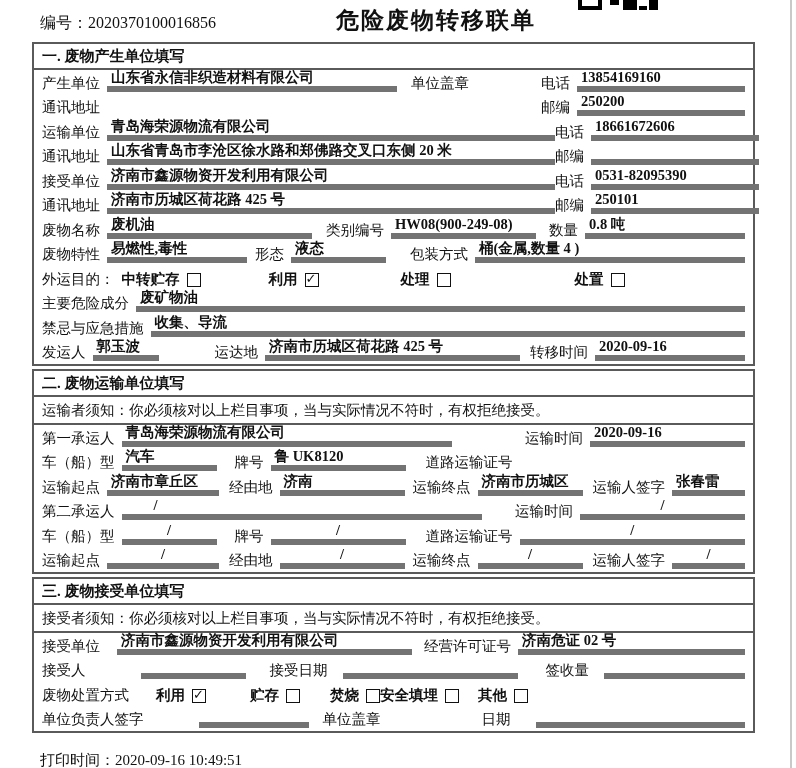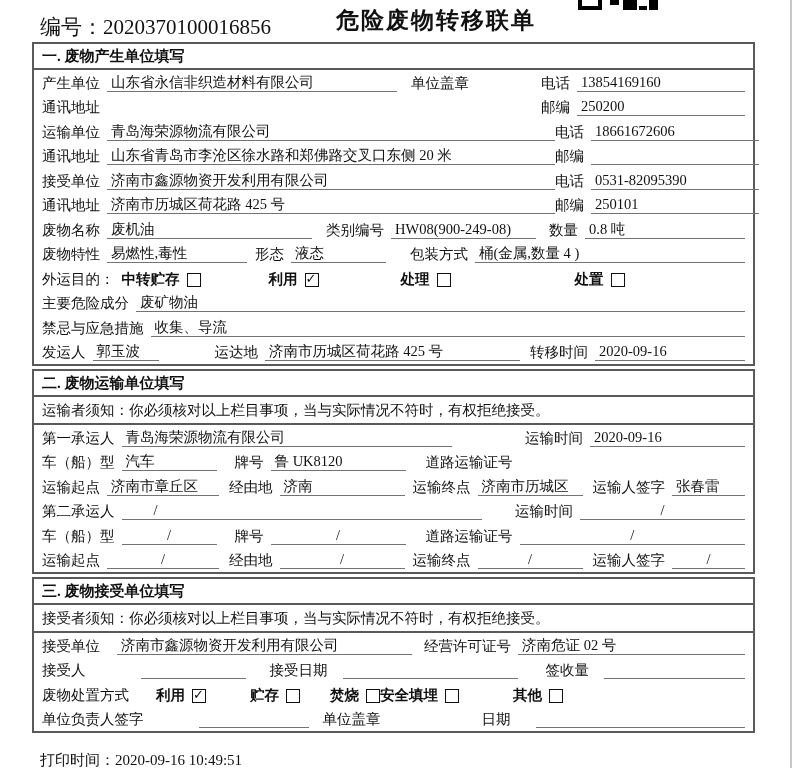--- a/index.html
+++ b/index.html
@@ -2,43 +2,43 @@
 <html><head>
 <meta charset="utf-8">
 <style>
   html,body{margin:0;padding:0;}
   body{
     width:796px;height:768px;position:relative;background:#ffffff;
     font-family:"Liberation Serif","DejaVu Serif",serif;color:#111;
     overflow:hidden;
   }
   .scan-edge{position:absolute;top:0;left:790px;width:2px;height:768px;background:#c9c9c9;}
-  .serial{position:absolute;left:40px;top:13px;font-size:21px;white-space:nowrap;}
+  .serial{position:absolute;left:40px;top:13px;font-size:16px;white-space:nowrap;}
   .doc-title{position:absolute;left:76px;right:0;top:5px;text-align:center;
     font-size:23px;font-weight:bold;letter-spacing:2px;white-space:nowrap;}
   .qr{position:absolute;left:576px;top:0;width:90px;height:11px;}
   .qr .u{position:absolute;left:2px;top:0;width:24px;height:10px;box-sizing:border-box;
     border:4px solid #000;border-top:none;}
   .qr .b{position:absolute;background:#000;}
   .qr .b1{left:34px;top:0;width:9px;height:5px;}
   .qr .b2{left:47px;top:0;width:14px;height:10px;}
   .qr .b3{left:63px;top:6px;width:8px;height:4px;}
   .qr .b4{left:73px;top:0;width:9px;height:10px;}
 
   .form{position:absolute;left:32px;top:42px;width:723px;}
   .box{border:2px solid #5a5a5a;background:#fff;margin-bottom:3px;box-sizing:border-box;}
   .box-header{font-weight:bold;font-size:15px;line-height:19px;padding:3px 8px 2px 8px;
     border-bottom:2px solid #5a5a5a;white-space:nowrap;}
   .notice{font-size:14.5px;line-height:19px;padding:4px 8px 3px 8px;
     border-bottom:2px solid #5a5a5a;white-space:nowrap;}
   .row{display:flex;align-items:flex-end;height:24.5px;box-sizing:border-box;
     padding:0 8px 3px 8px;font-size:14.5px;white-space:nowrap;}
   .lbl{line-height:18px;margin-right:7px;flex:none;}
-  .val{line-height:18px;border-bottom:1px solid #737373;padding:0 4px;
-    box-sizing:border-box;flex:none;min-height:19px;}
+  .val{line-height:18px;border-bottom:6px solid #737373;padding:0 4px;
+    box-sizing:border-box;flex:none;min-height:19px;font-weight:bold;}
   .grow{flex:1 1 auto;}
   .mla{margin-left:auto;}
   .c{text-align:center;}
   .opt{display:inline-flex;align-items:center;line-height:18px;flex:none;}
   .opt .opt-label{margin-right:7px;font-weight:bold;}
   .cb{display:inline-block;width:12px;height:12px;border:1.5px solid #111;
     box-sizing:content-box;position:relative;top:1px;}
   .cb[data-checked="true"]::before{content:"\2713";position:absolute;left:0px;top:-4px;
     font-size:13px;font-weight:bold;font-family:"DejaVu Sans",sans-serif;}
   .print-time{position:absolute;left:40px;top:751px;font-size:15px;white-space:nowrap;}
@@ -255,21 +255,21 @@
         <span class="cb" data-checked="false"></span>
       </span>
       <span class="opt" style="margin-left:30px">
         <span class="opt-label">焚烧</span>
         <span class="cb" data-checked="false"></span>
       </span>
       <span class="opt" style="">
         <span class="opt-label">安全填埋</span>
         <span class="cb" data-checked="false"></span>
       </span>
-      <span class="opt" style="margin-left:54px">
+      <span class="opt" style="margin-left:19px">
         <span class="opt-label">其他</span>
         <span class="cb" data-checked="false"></span>
       </span>
     </div>
 
     <div class="row">
       <span class="lbl">单位负责人签字</span>
       <span class="val" style="width:110px;margin-left:48px"></span>
       <span class="lbl" style="margin-left:14px">单位盖章</span>
       <span class="lbl" style="margin-left:94px">日期</span>

